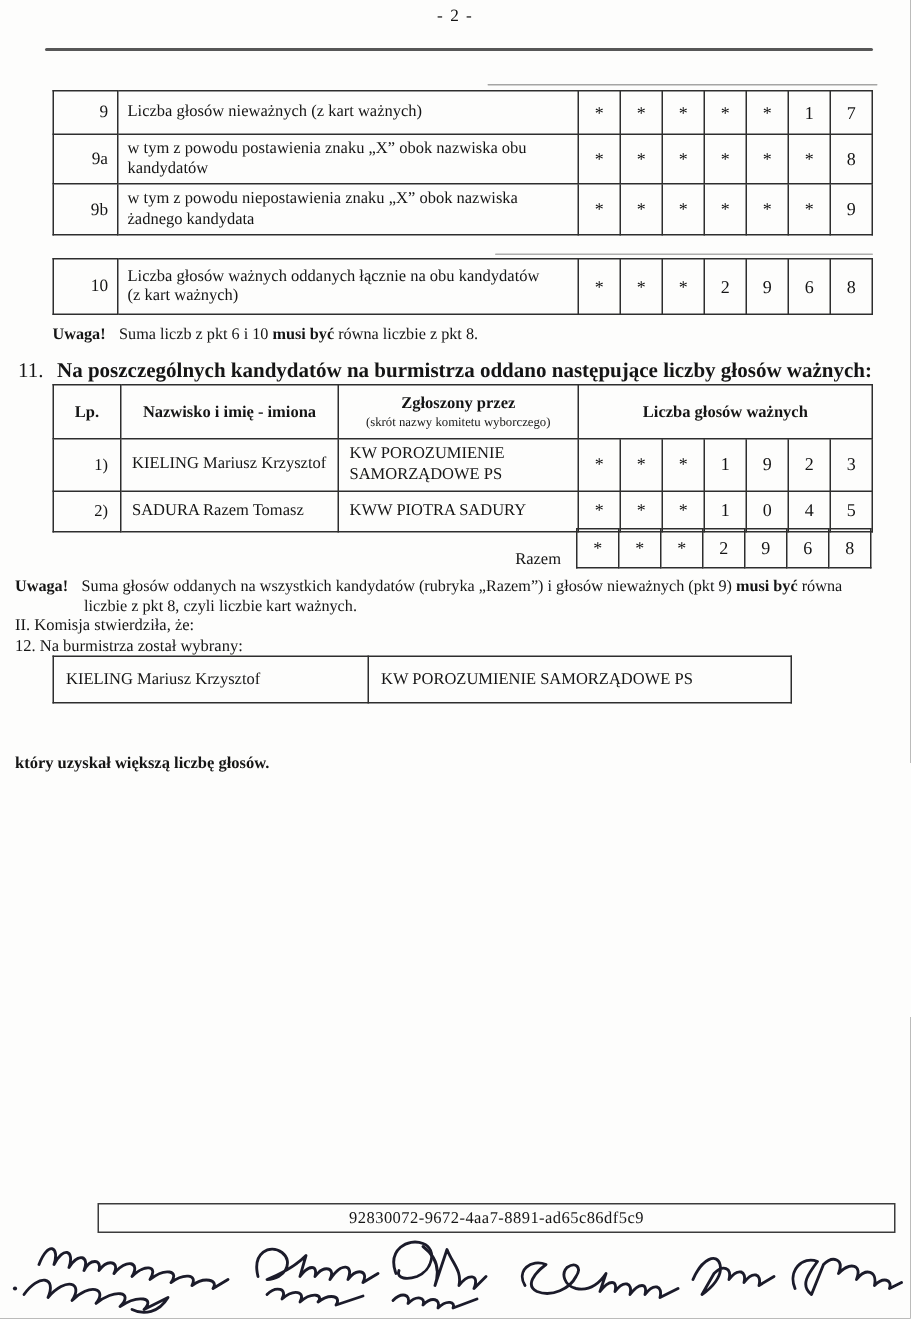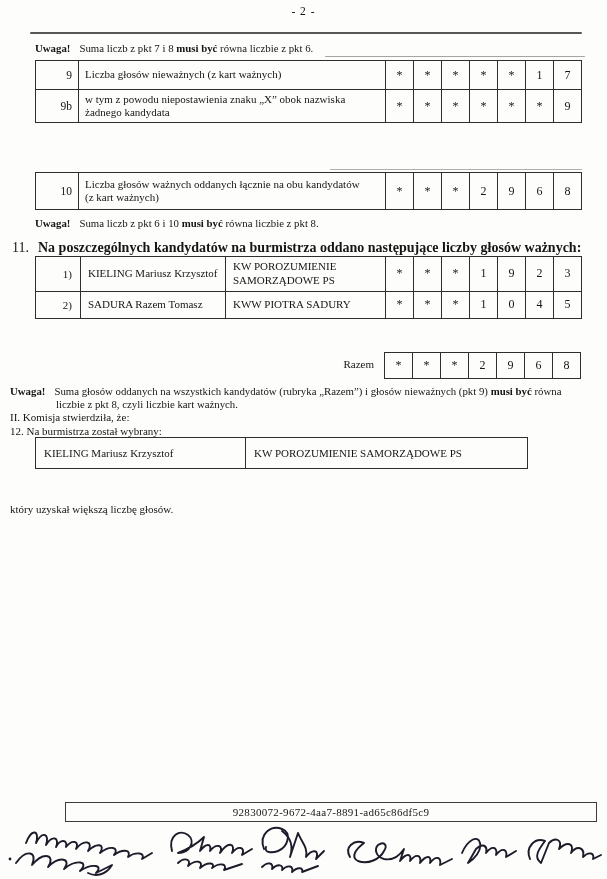--- a/index.html
+++ b/index.html
@@ -35,71 +35,79 @@
   .sec11 { font-size:14px;font-family:Liberation Serif, serif; }
   .sec11 .no { display:inline-block; width:26px; }
   .sec11 b { }
 
   .cand th { font-weight:bold; }
   .cand .hdr { height:36px; text-align:center; font-size:11px; }
   .cand .sub { display:block; font-weight:normal; font-size:8.5px; margin-top:1px; }
   .cand td.name, .cand td.comm { padding:3px 7px; font-size:11px; line-height:1.25; }
   .cand td.lp { text-align:right; padding-right:8px; }
 
-  .razem-row { display:flex; align-items:flex-start; }
+  .razem-row { display:flex; align-items:flex-end; }
   .razem-label { width:349px; text-align:right; padding:6px 10px 0 0; font-size:11px; }
   .razem-cells { width:197px; }
   .razem-cells table { width:197px; }
   .razem-cells tr { height:26px; }
 
   .secII { font-size:11px; line-height:1.3; }
 
   .elected { width:492px; }
   .elected tr { height:31px; }
   .elected th { text-align:center; font-size:11px; }
   .elected .sub { display:block; font-weight:normal; font-size:8.5px; }
   .elected td { padding:3px 8px; font-size:11px; }
 
-  .closing { font-size:11px; }
+  .closing { font-size:11px;font-weight:bold; }
 
   .id-box { top:802px; left:65px; width:532px; height:20px; border:1.5px solid #3c3c3c;
             display:flex; align-items:center; justify-content:center; font-size:11px; letter-spacing:.3px; }
   .sig-svg { top:819px; left:0; }
 </style>
 </head>
 <body>
 
 <div class="page">
 
   <div class="abs page-number">- 2 -</div>
   <div class="abs scan-rule rule-main"></div>
   <div class="abs scan-rule rule-frag1"></div>
   <div class="abs scan-rule rule-frag2"></div>
 
-  <div class="abs note" style="top:42px; left:35px;">
-    <b class="lbl">Uwaga!</b><span>Suma liczb z pkt 7 i 8 </span><b>musi być</b><span> równa liczbie z pkt 6.</span>
-  </div>
 
   <table class="abs t9" style="top:60px; left:35px;">
     <colgroup>
         <col style="width:43px">
         <col style="width:307px">
         <col span="7" style="width:28px">
       </colgroup>
     <tbody>
         <tr>
       <td class="numcol">9</td>
       <td class="lblcell"><span>Liczba głosów nieważnych </span><span class="it">(z kart ważnych)</span></td>
       <td class="digit">*</td>
       <td class="digit">*</td>
       <td class="digit">*</td>
       <td class="digit">*</td>
       <td class="digit">*</td>
       <td class="digit">1</td>
       <td class="digit">7</td>
+    </tr>
+    <tr>
+      <td class="numcol">9a</td>
+      <td class="lblcell"><span>w tym z powodu postawienia znaku „X” obok nazwiska obu kandydatów</span></td>
+      <td class="digit">*</td>
+      <td class="digit">*</td>
+      <td class="digit">*</td>
+      <td class="digit">*</td>
+      <td class="digit">*</td>
+      <td class="digit">*</td>
+      <td class="digit">8</td>
     </tr>
     <tr>
       <td class="numcol">9b</td>
       <td class="lblcell"><span>w tym z powodu niepostawienia znaku „X” obok nazwiska żadnego kandydata</span></td>
       <td class="digit">*</td>
       <td class="digit">*</td>
       <td class="digit">*</td>
       <td class="digit">*</td>
       <td class="digit">*</td>
       <td class="digit">*</td>
@@ -139,20 +147,26 @@
   </div>
 
   <table class="abs cand" style="top:256px; left:35px; width:546px;">
     <colgroup>
         <col style="width:45px">
         <col style="width:145px">
         <col style="width:160px">
         <col span="7" style="width:28px">
       </colgroup>
     <tbody>
+        <tr class="hdr">
+      <th>Lp.</th>
+      <th>Nazwisko i imię - imiona</th>
+      <th><span>Zgłoszony przez</span><span class="sub">(skrót nazwy komitetu wyborczego)</span></th>
+      <th colspan="7">Liczba głosów ważnych</th>
+    </tr>
     <tr style="height:34px;">
       <td class="lp">1)</td>
       <td class="name">KIELING Mariusz Krzysztof</td>
       <td class="comm">KW POROZUMIENIE SAMORZĄDOWE PS</td>
       <td class="digit">*</td>
       <td class="digit">*</td>
       <td class="digit">*</td>
       <td class="digit">1</td>
       <td class="digit">9</td>
       <td class="digit">2</td>

